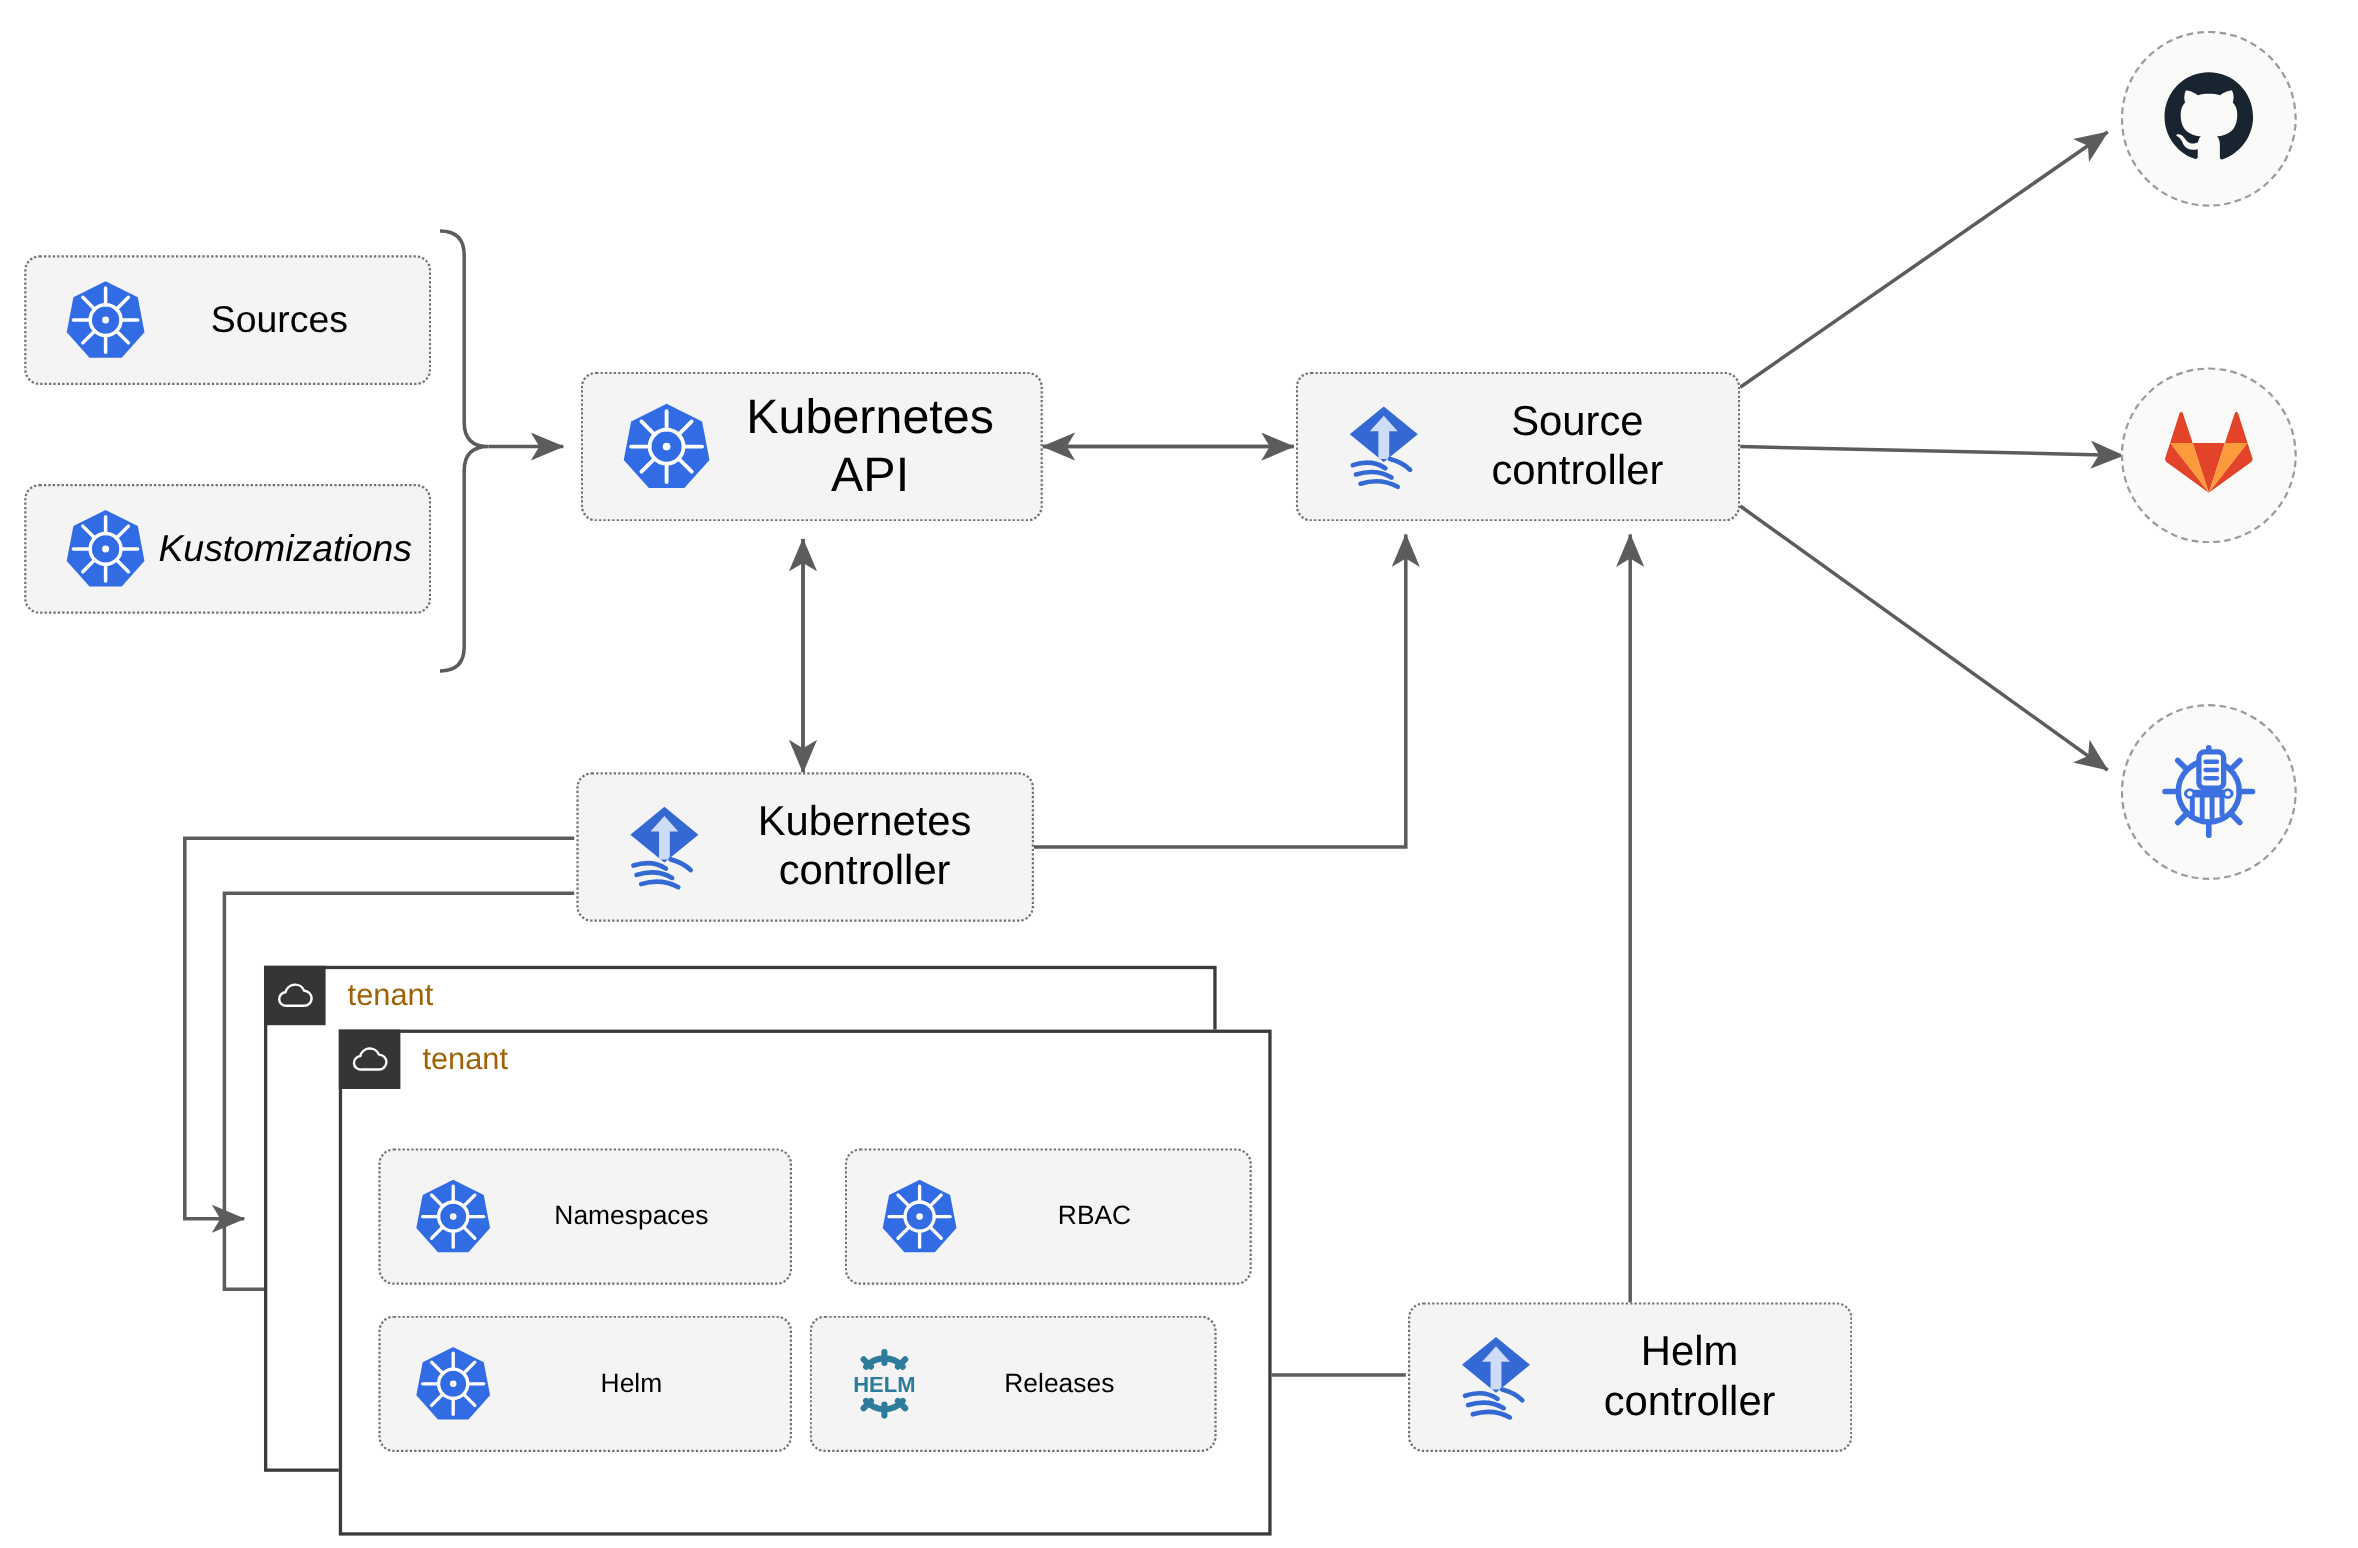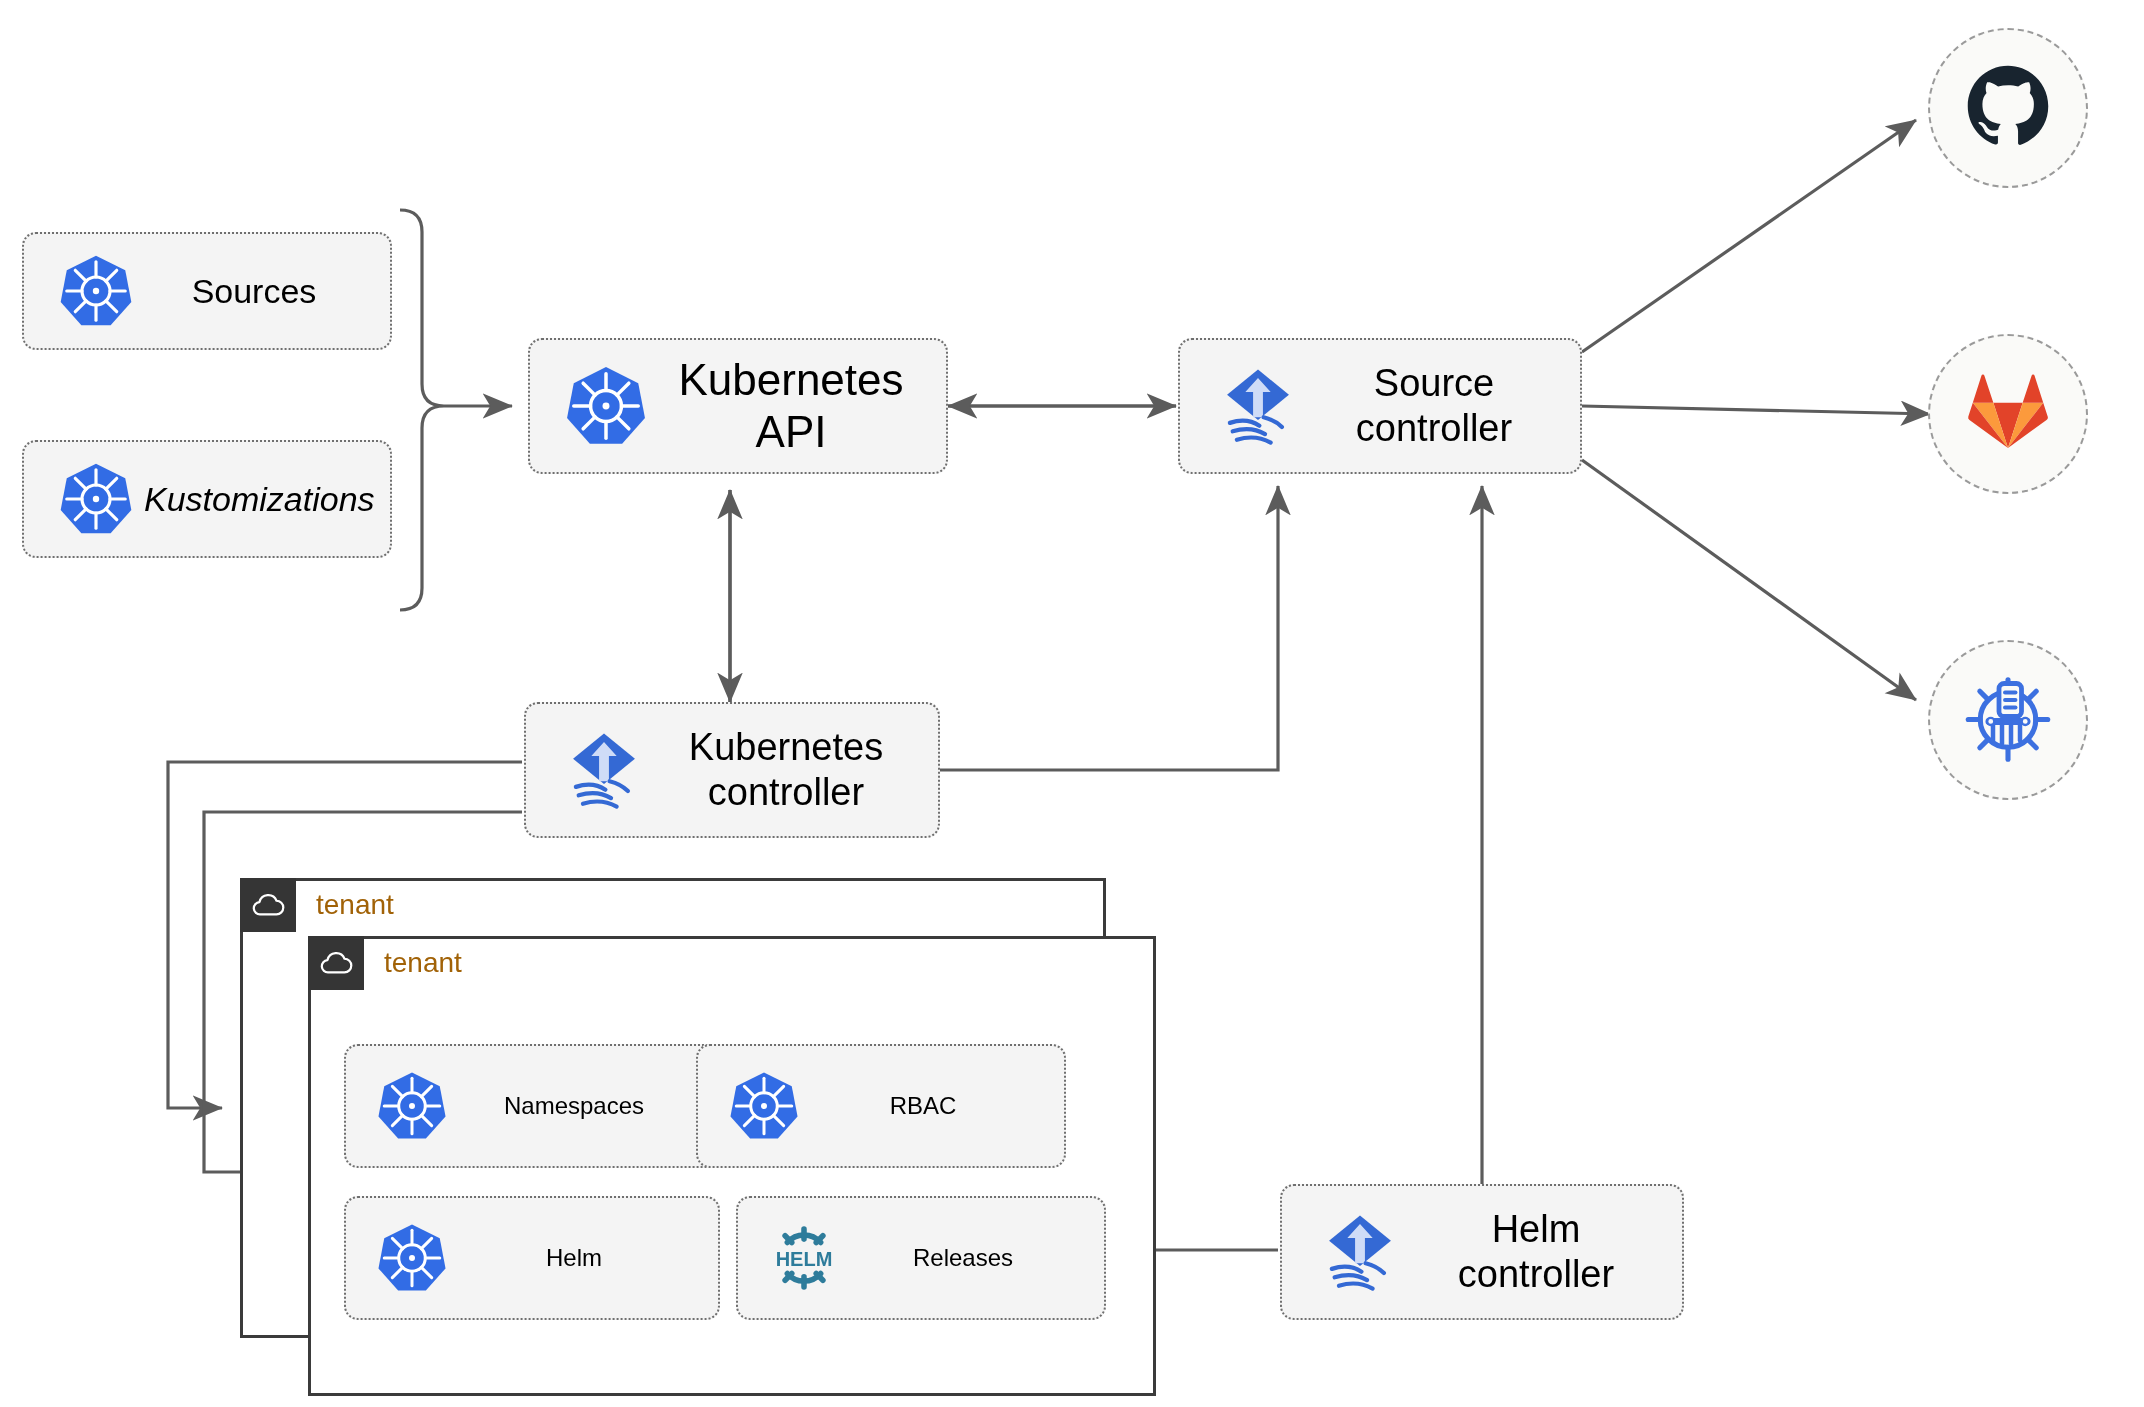--- a/index.html
+++ b/index.html
@@ -347,21 +347,21 @@
           <path d="M23.9 23.9 L15 15"></path>
             <path d="M40.1 40.1 L49 49"></path>
           <path d="M40.1 23.9 L49 15"></path>
             <path d="M23.9 40.1 L15 49"></path>
         </g>
       </svg>
     </span>
     <span class="lbl">Namespaces</span>
   </div>
 
-  <div class="node n-tile" style="left:696px; top:1044px; width:370px; z-index:6;">
+  <div class="node n-tile" style="left:768px; top:1044px; width:370px; z-index:6;">
     <span class="ico">
       <svg width="74" height="74" viewBox="0 0 64 64" aria-hidden="true">
         <path d="M32 3 L56 15 L61 41 L44 60 L20 60 L3 41 L8 15 Z" fill="#326CE5"></path>
         <g fill="none" stroke="#ffffff" stroke-width="2.6" stroke-linecap="round">
           <circle cx="32" cy="32" r="11.5"></circle>
           <circle cx="32" cy="32" r="2.6" fill="#ffffff" stroke="none"></circle>
           <path d="M32 20.5 L32 8"></path>
             <path d="M32 43.5 L32 56"></path>
           <path d="M20.5 32 L8 32"></path>
             <path d="M43.5 32 L56 32"></path>

